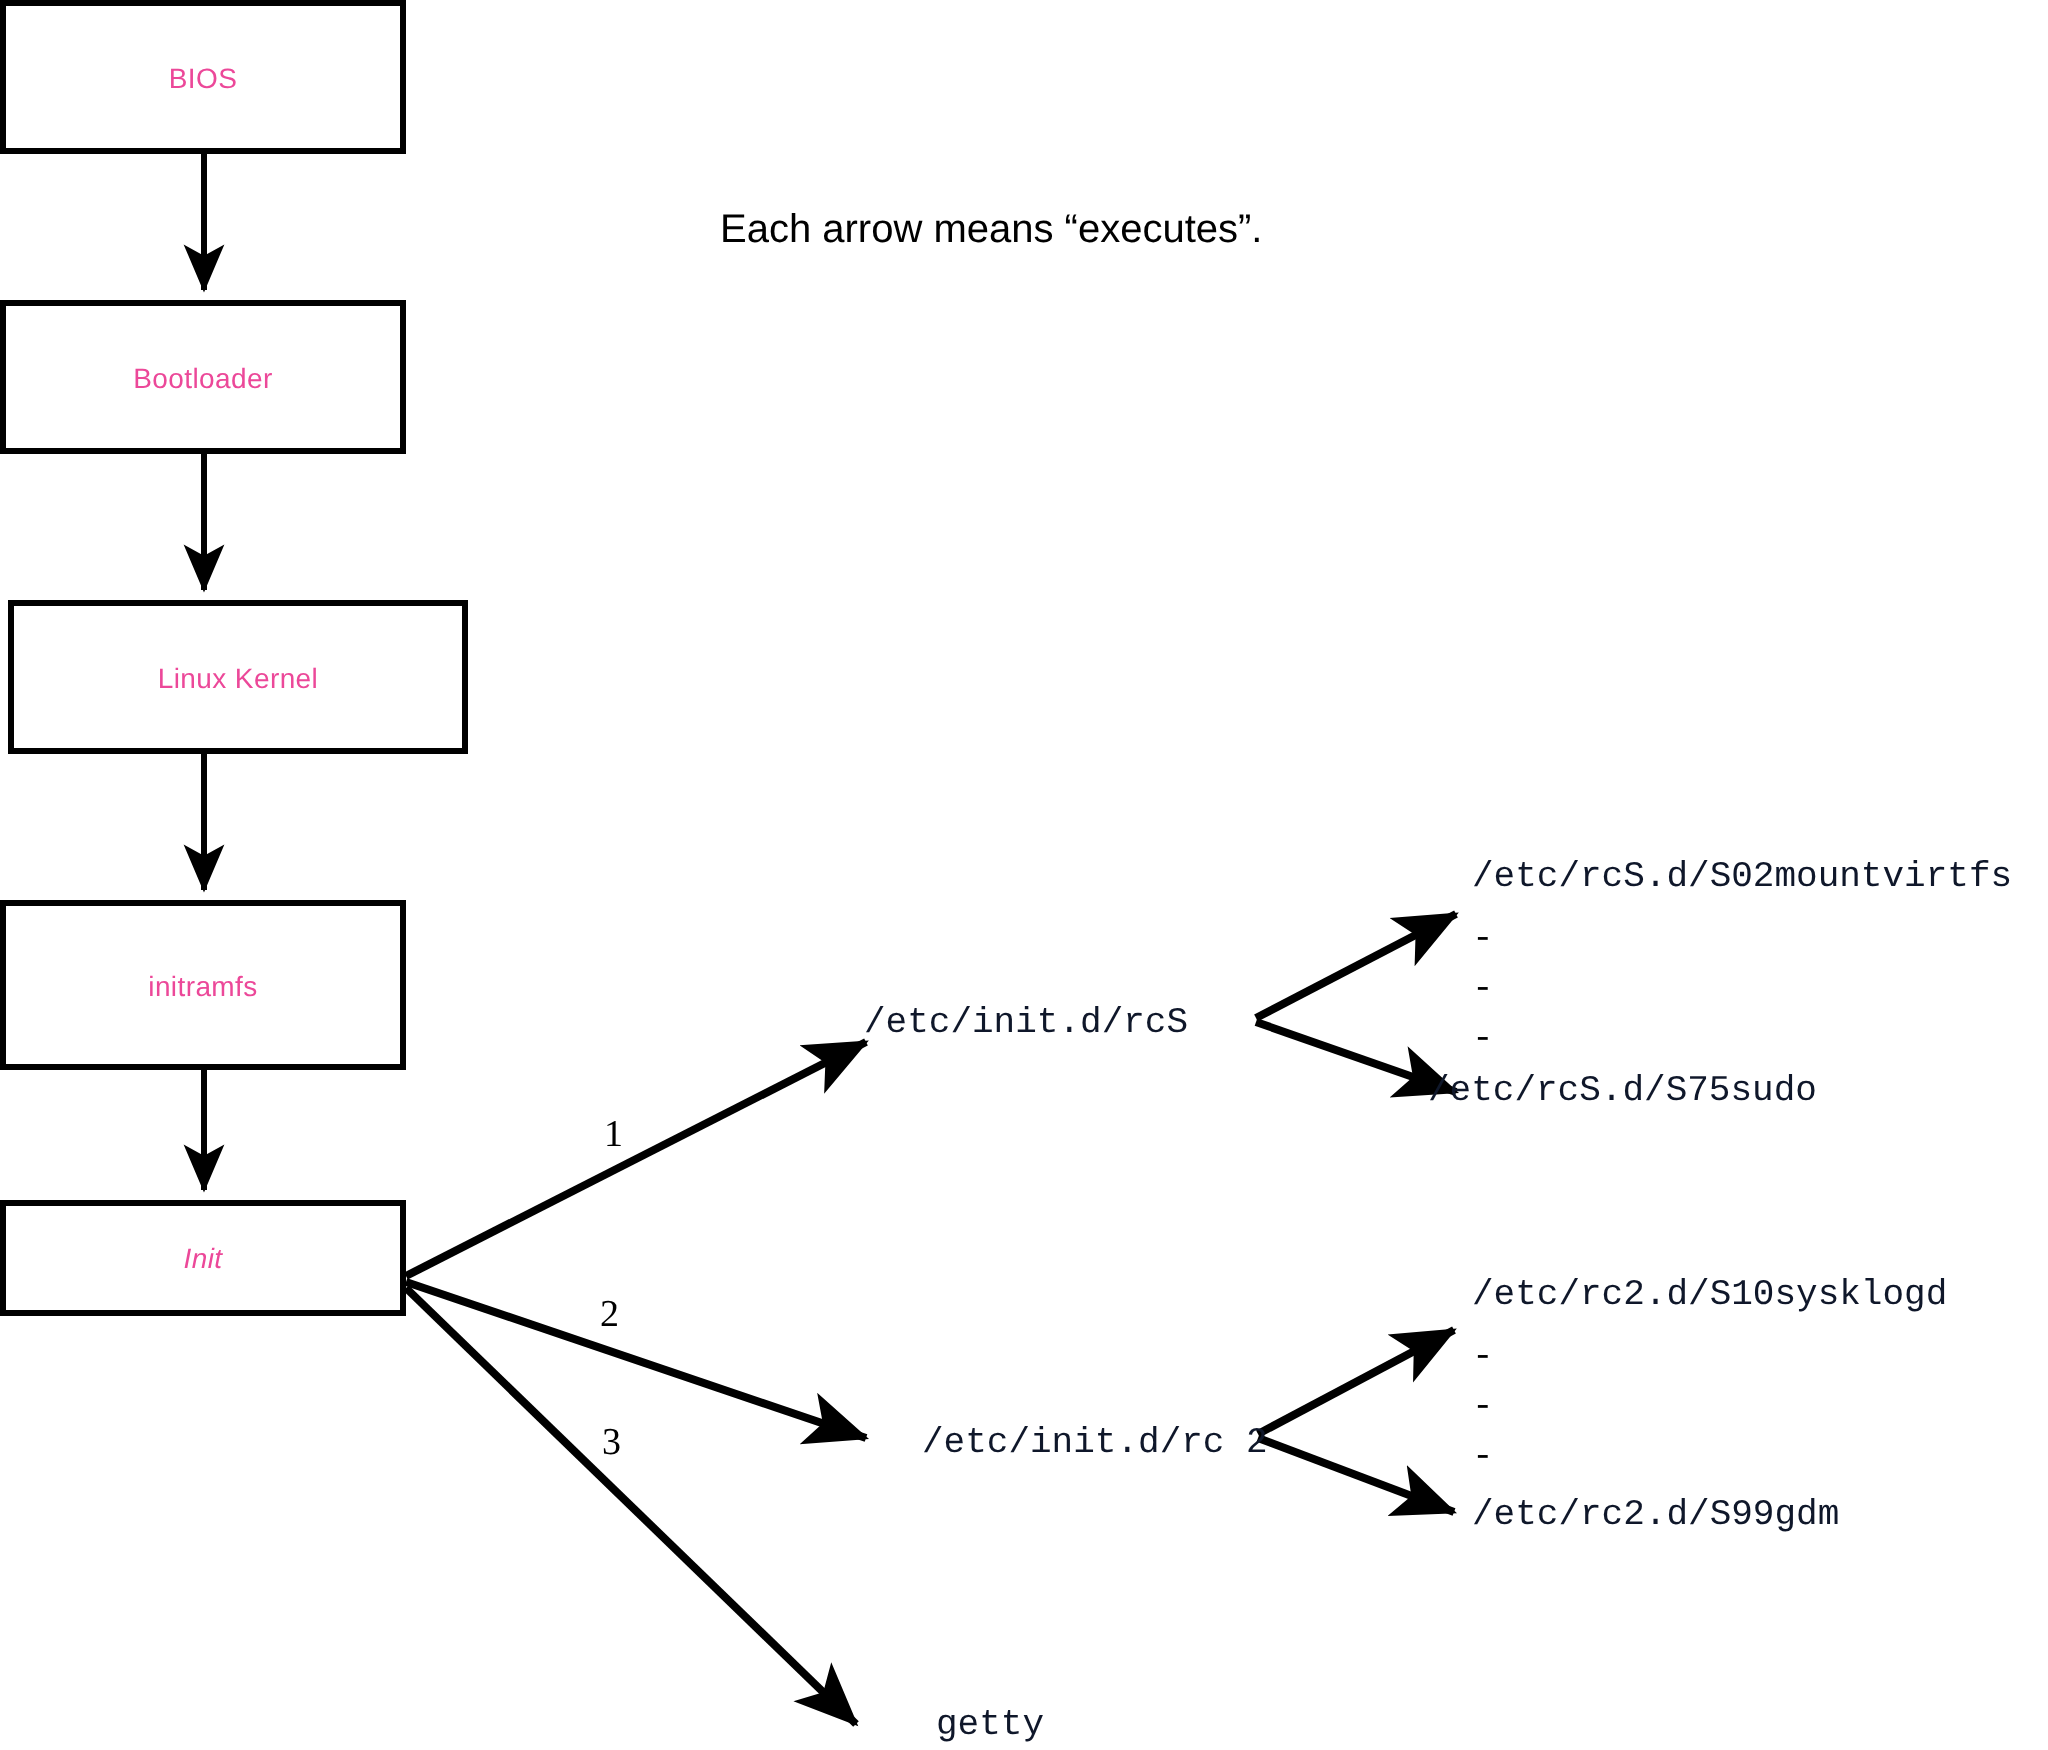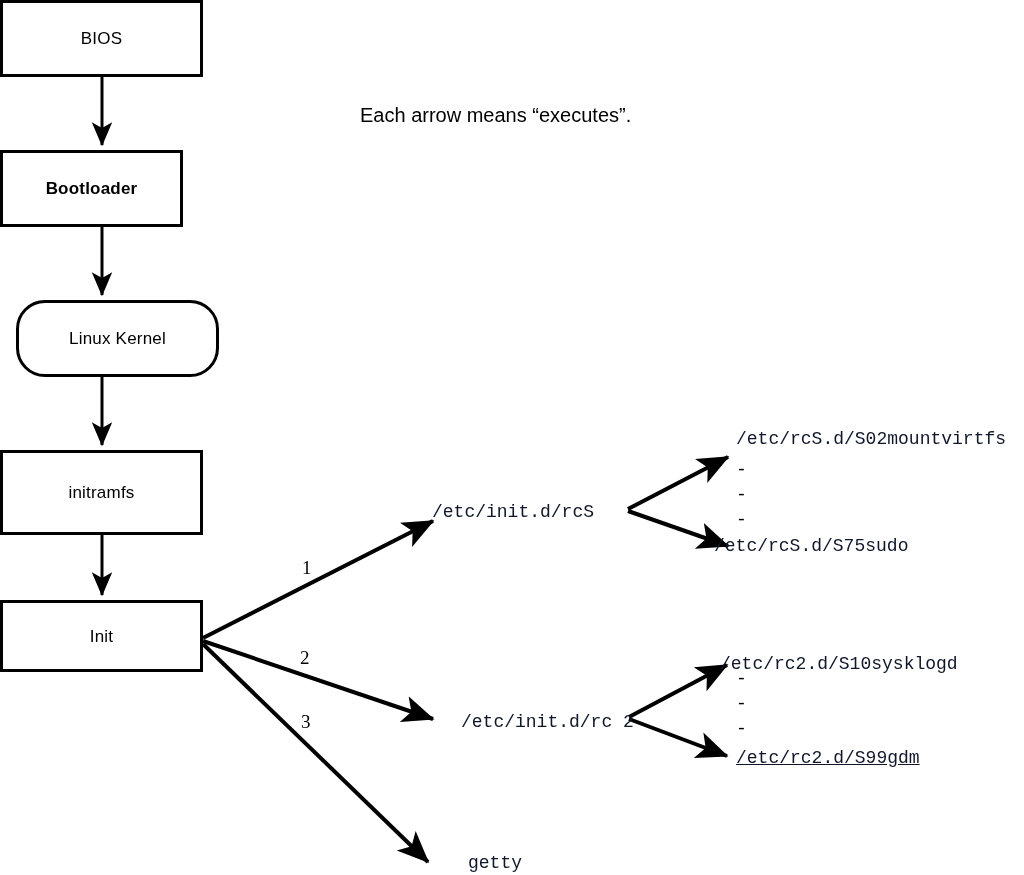--- a/index.html
+++ b/index.html
@@ -29,23 +29,23 @@
     position: absolute;
     box-sizing: border-box;
     border: 3px solid #000000;
     background: #ffffff;
     display: flex;
     align-items: center;
     justify-content: center;
   }
   .node-box .node-label {
     font-family: "Liberation Sans", sans-serif;
-    font-size: 17px;
+    font-size: 14px;
     line-height: 1;
-    color: #000000;
+    color: #ec4899;
     letter-spacing: 0.2px;
   }
   .mono-label {
     position: absolute;
     font-family: "Liberation Mono", monospace;
     font-size: 18px;
     line-height: 1;
     white-space: pre;
     color: #0f172a;
   }
@@ -97,33 +97,33 @@
     <line x1="628" y1="511" x2="728" y2="546" stroke="#000000" stroke-width="4" marker-end="url(#arrowhead)"></line>
 
     <line x1="629" y1="717" x2="727" y2="665" stroke="#000000" stroke-width="4" marker-end="url(#arrowhead)"></line>
     <line x1="629" y1="719" x2="727" y2="756" stroke="#000000" stroke-width="4" marker-end="url(#arrowhead)"></line>
   </svg>
 
   <div class="node-box" style="left:0px; top:0px; width:203px; height:77px;">
     <span class="node-label">BIOS</span>
   </div>
 
-  <div class="node-box" style="left:0px; top:150px; width:183px; height:77px;font-weight:bold;">
+  <div class="node-box" style="left:0px; top:150px; width:203px; height:77px;">
     <span class="node-label">Bootloader</span>
   </div>
 
-  <div class="node-box" style="left:16px; top:300px; width:203px; height:77px;border-radius:29px;">
+  <div class="node-box" style="left:4px; top:300px; width:230px; height:77px;">
     <span class="node-label">Linux Kernel</span>
   </div>
 
   <div class="node-box" style="left:0px; top:450px; width:203px; height:85px;">
     <span class="node-label">initramfs</span>
   </div>
 
-  <div class="node-box" style="left:0px; top:600px; width:203px; height:72px;">
+  <div class="node-box" style="left:0px; top:600px; width:203px; height:58px;font-style:italic;">
     <span class="node-label">Init</span>
   </div>
 
   <div class="caption" style="left:360px; top:105px;">Each arrow means “executes”.</div>
 
   <div class="edge-number" style="left:302px; top:558px;">1</div>
   <div class="edge-number" style="left:300px; top:648px;">2</div>
   <div class="edge-number" style="left:301px; top:712px;">3</div>
 
   <div class="mono-label" style="left:432px; top:503px;">/etc/init.d/rcS</div>
@@ -131,19 +131,19 @@
   <div class="mono-label" style="left:461px; top:713px;">/etc/init.d/rc 2</div>
 
   <div class="mono-label" style="left:468px; top:854px;">getty</div>
 
   <div class="mono-label" style="left:736px; top:430px;">/etc/rcS.d/S02mountvirtfs</div>
   <div class="ellipsis-dash" style="left:736px; top:461px;">-</div>
   <div class="ellipsis-dash" style="left:736px; top:486px;">-</div>
   <div class="ellipsis-dash" style="left:736px; top:511px;">-</div>
   <div class="mono-label" style="left:714px; top:537px;">/etc/rcS.d/S75sudo</div>
 
-  <div class="mono-label" style="left:720px; top:639px;margin-top:16px;">/etc/rc2.d/S10sysklogd</div>
+  <div class="mono-label" style="left:736px; top:639px;">/etc/rc2.d/S10sysklogd</div>
   <div class="ellipsis-dash" style="left:736px; top:670px;">-</div>
   <div class="ellipsis-dash" style="left:736px; top:695px;">-</div>
   <div class="ellipsis-dash" style="left:736px; top:720px;">-</div>
-  <div class="mono-label" style="left:736px; top:749px;text-decoration:underline;">/etc/rc2.d/S99gdm</div>
+  <div class="mono-label" style="left:736px; top:749px;">/etc/rc2.d/S99gdm</div>
 
 </div>
 
 </body></html>

